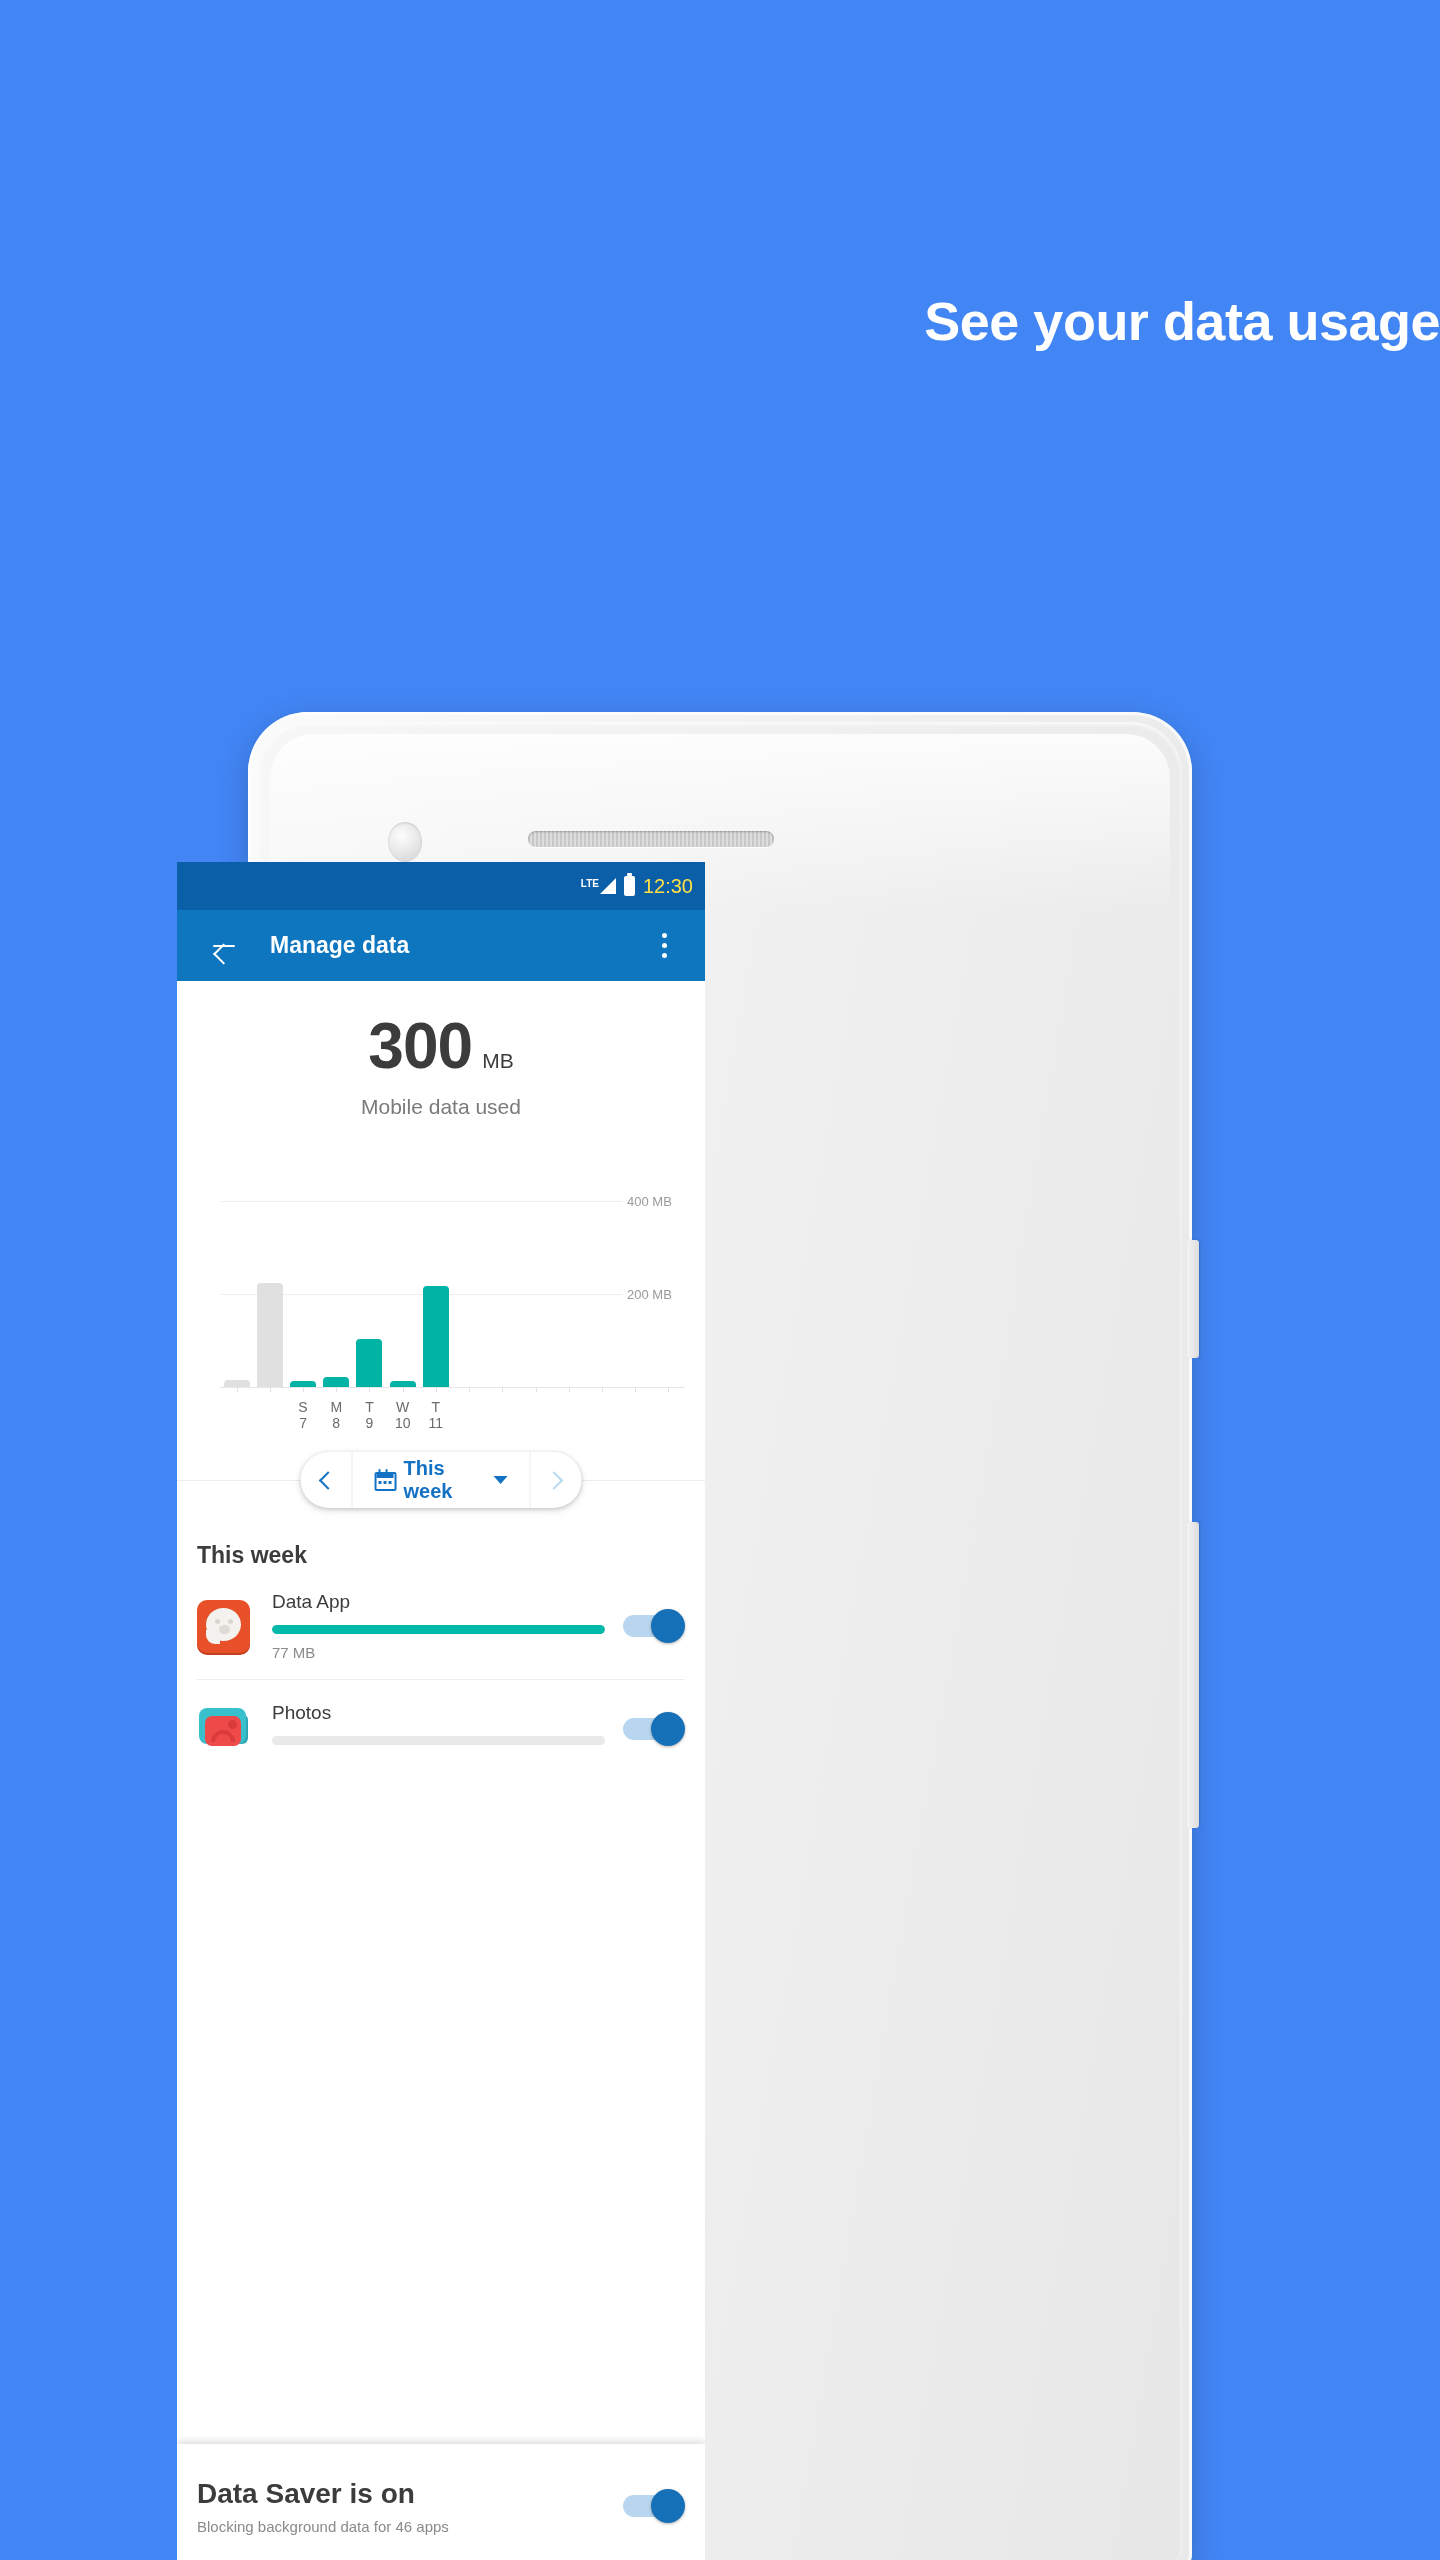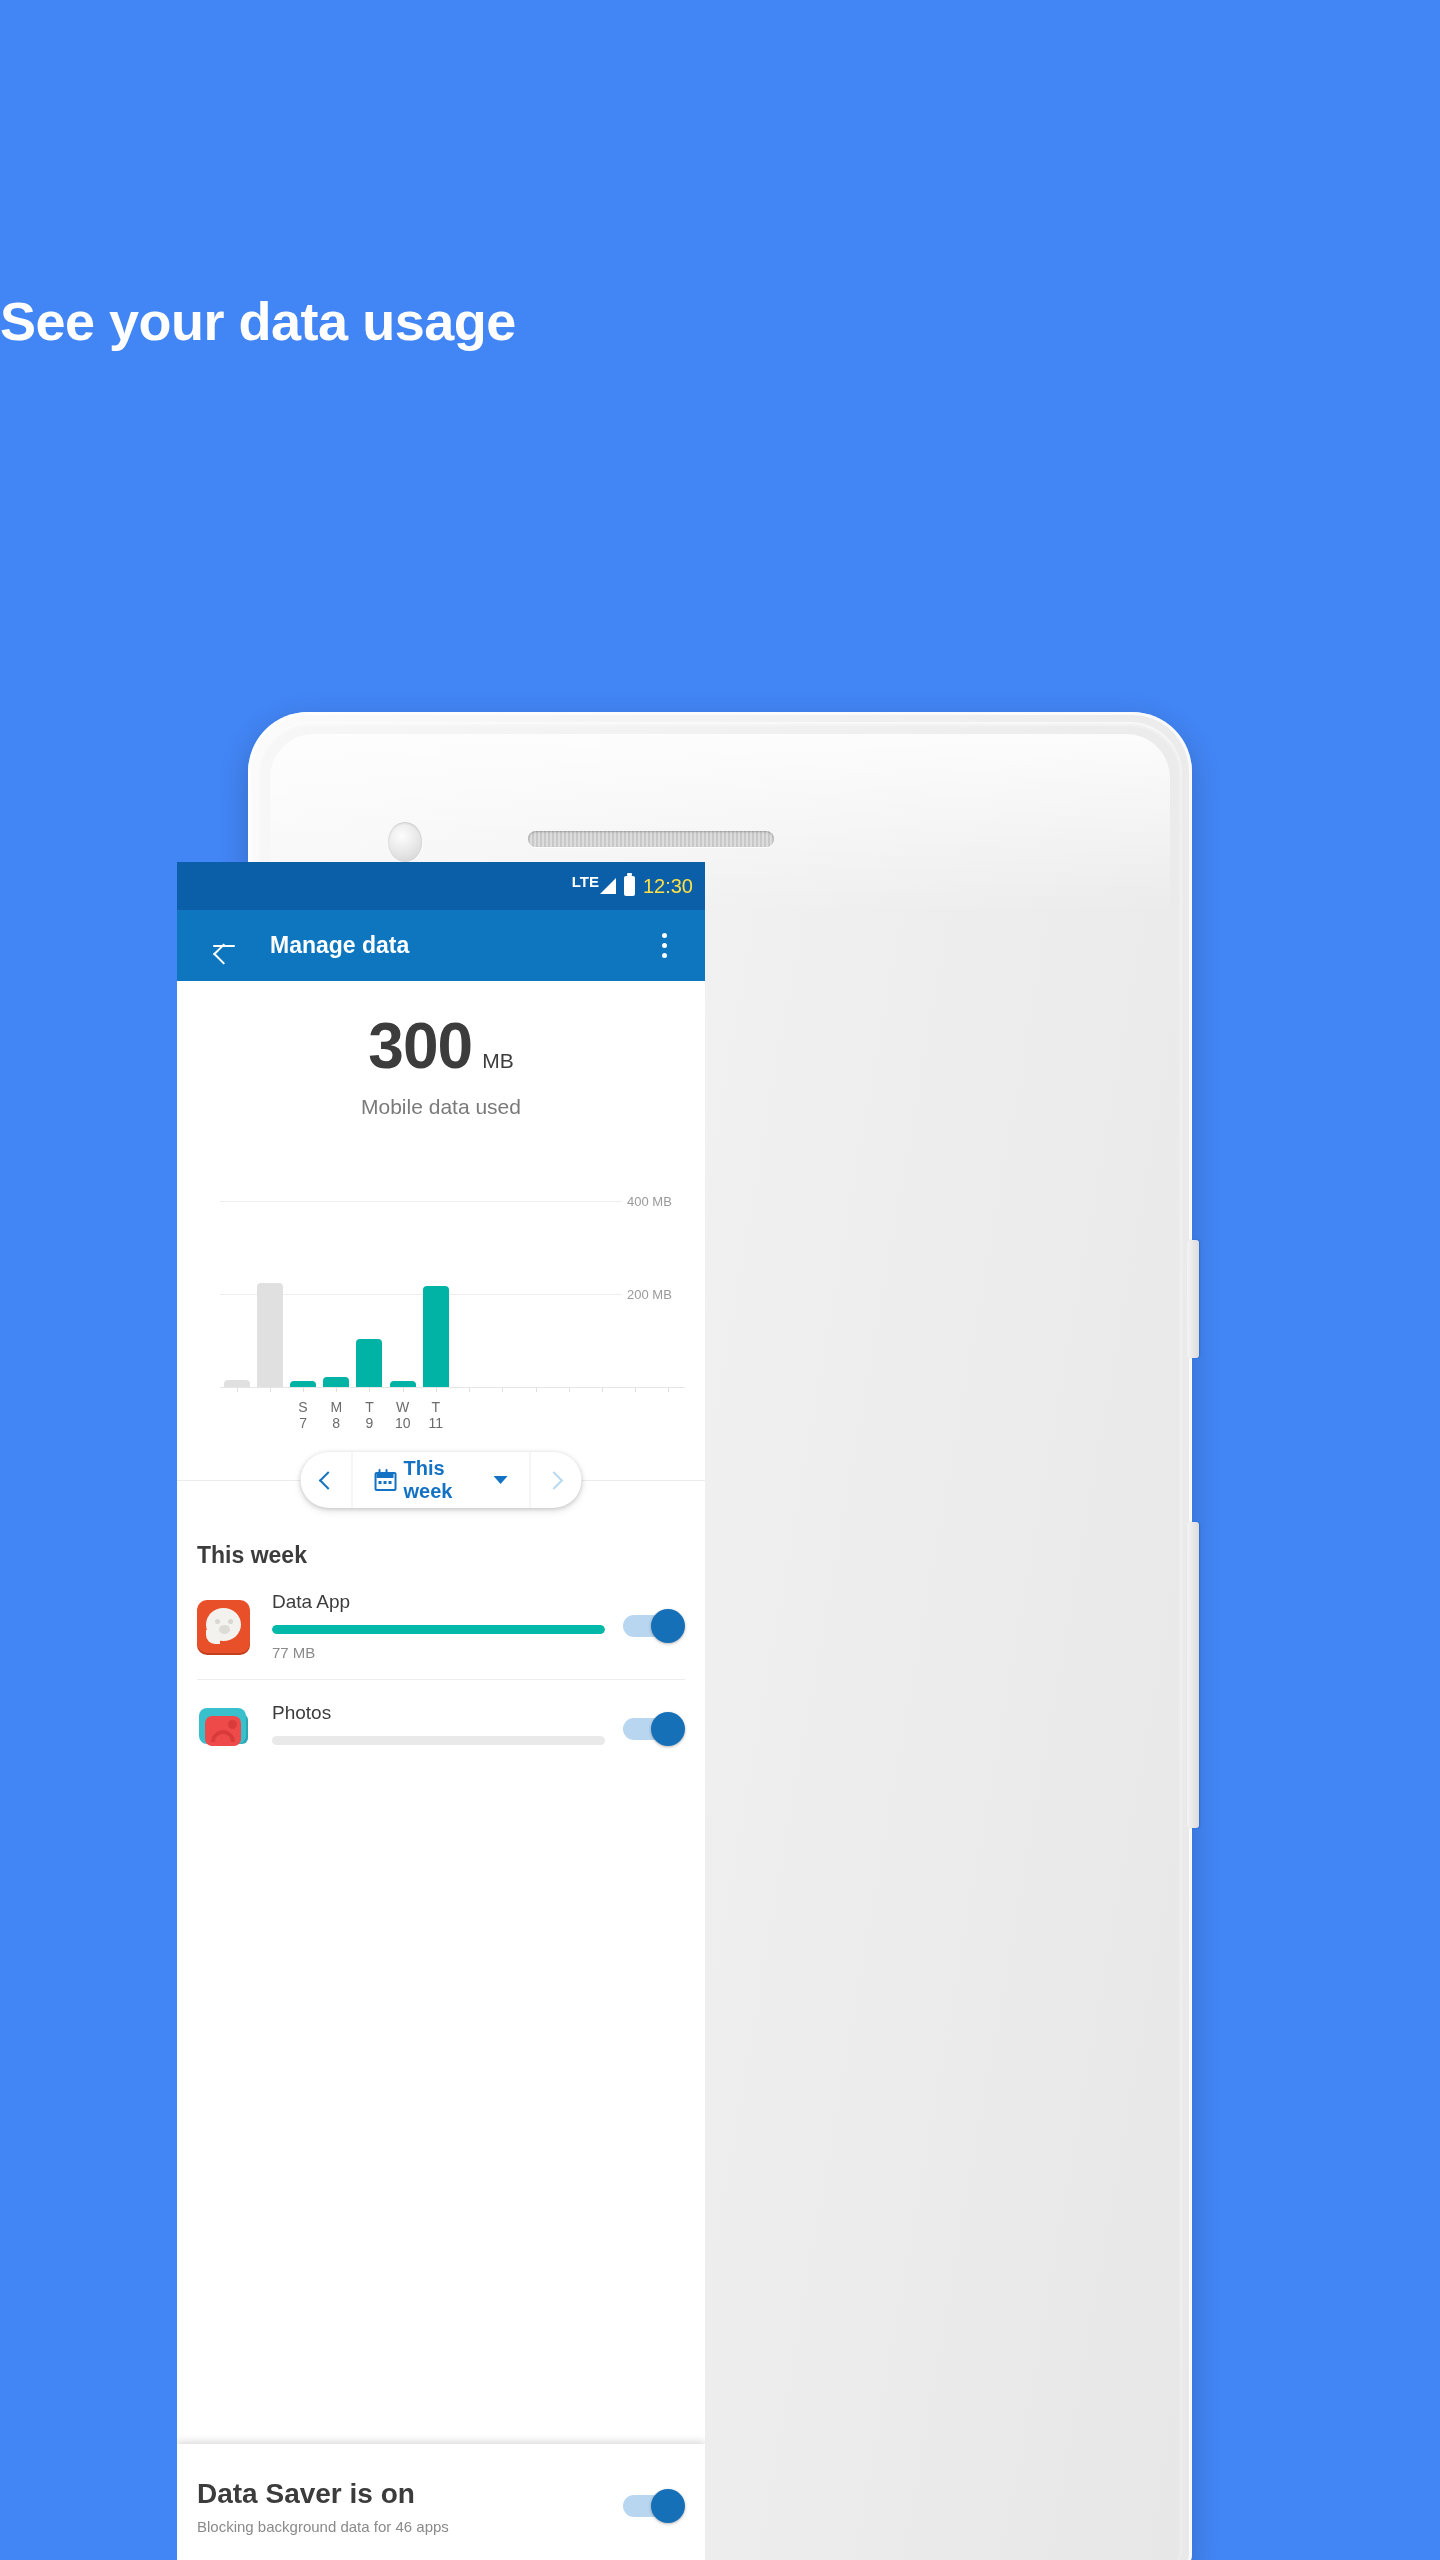--- a/index.html
+++ b/index.html
@@ -7,21 +7,21 @@
   body {
     background:#4285f4;
     font-family:"Liberation Sans", sans-serif;
     position:relative;
     overflow:hidden;
   }
 
   
   .promo-title{
     position:absolute; left:0; top:290px; width:1440px;
-    text-align:left;
+    text-align:right;
     color:#ffffff;
     font-size:54px;
     font-weight:bold;
     letter-spacing:-0.5px;
   }
 
   
   .device{
     position:absolute;
     left:248px; top:712px;
@@ -75,21 +75,21 @@
   }
 
   
   .status-bar{
     position:relative;
     height:48px; width:100%;
     background:#0b5ea8;
     display:flex; align-items:center; justify-content:flex-end;
     padding-right:12px; gap:8px;
   }
-  .sb-lte{ color:#fff; font-size:15px; font-weight:bold; line-height:1; position:relative; top:-5px; }
+  .sb-lte{ color:#fff; font-size:10px; font-weight:bold; line-height:1; position:relative; top:-5px; }
   .sb-signal{ width:0;height:0;border-left:16px solid transparent;border-bottom:16px solid #fff; }
   .sb-signal-wrap{ display:flex; align-items:flex-end; gap:1px; }
   .sb-batt{ width:11px; height:20px; background:#fff; border-radius:2px; position:relative; }
   .sb-batt:before{ content:""; position:absolute; left:3px; top:-3px; width:5px; height:3px; background:#fff; border-radius:1px; }
   .sb-time{ color:#fde047; font-size:20px; }
 
   
   .app-bar{
     height:71px; width:100%;
     background:#0d76bf;

